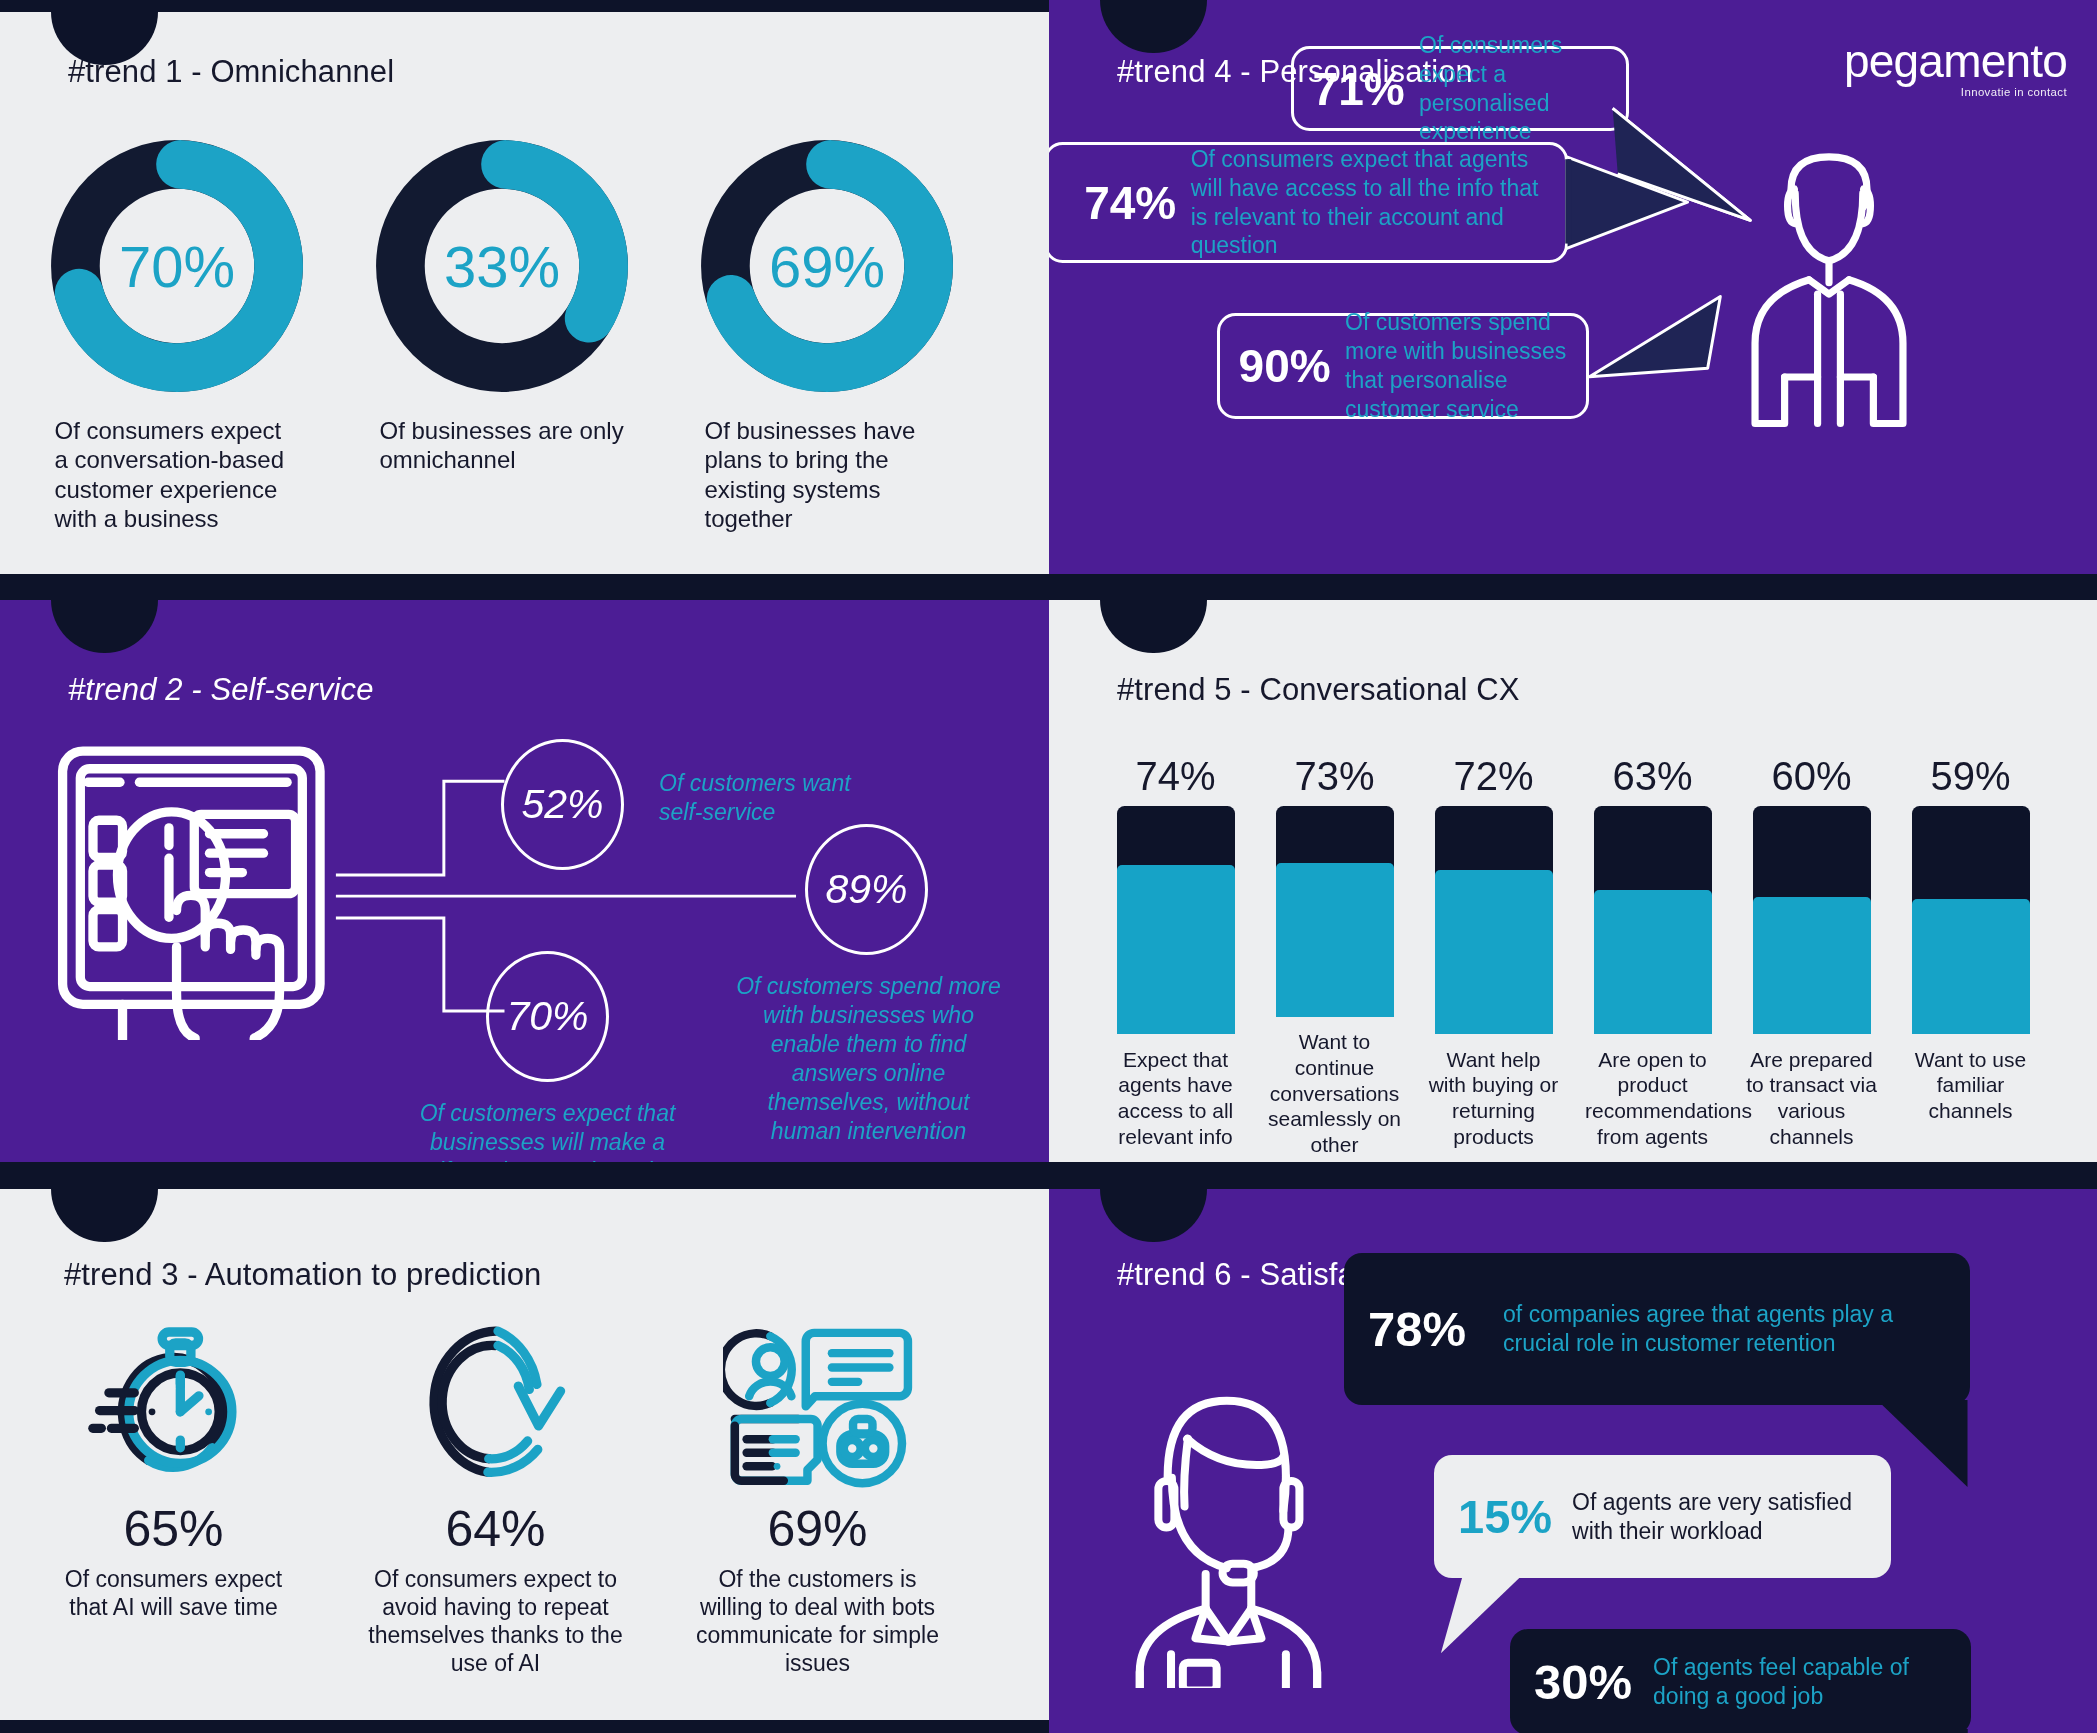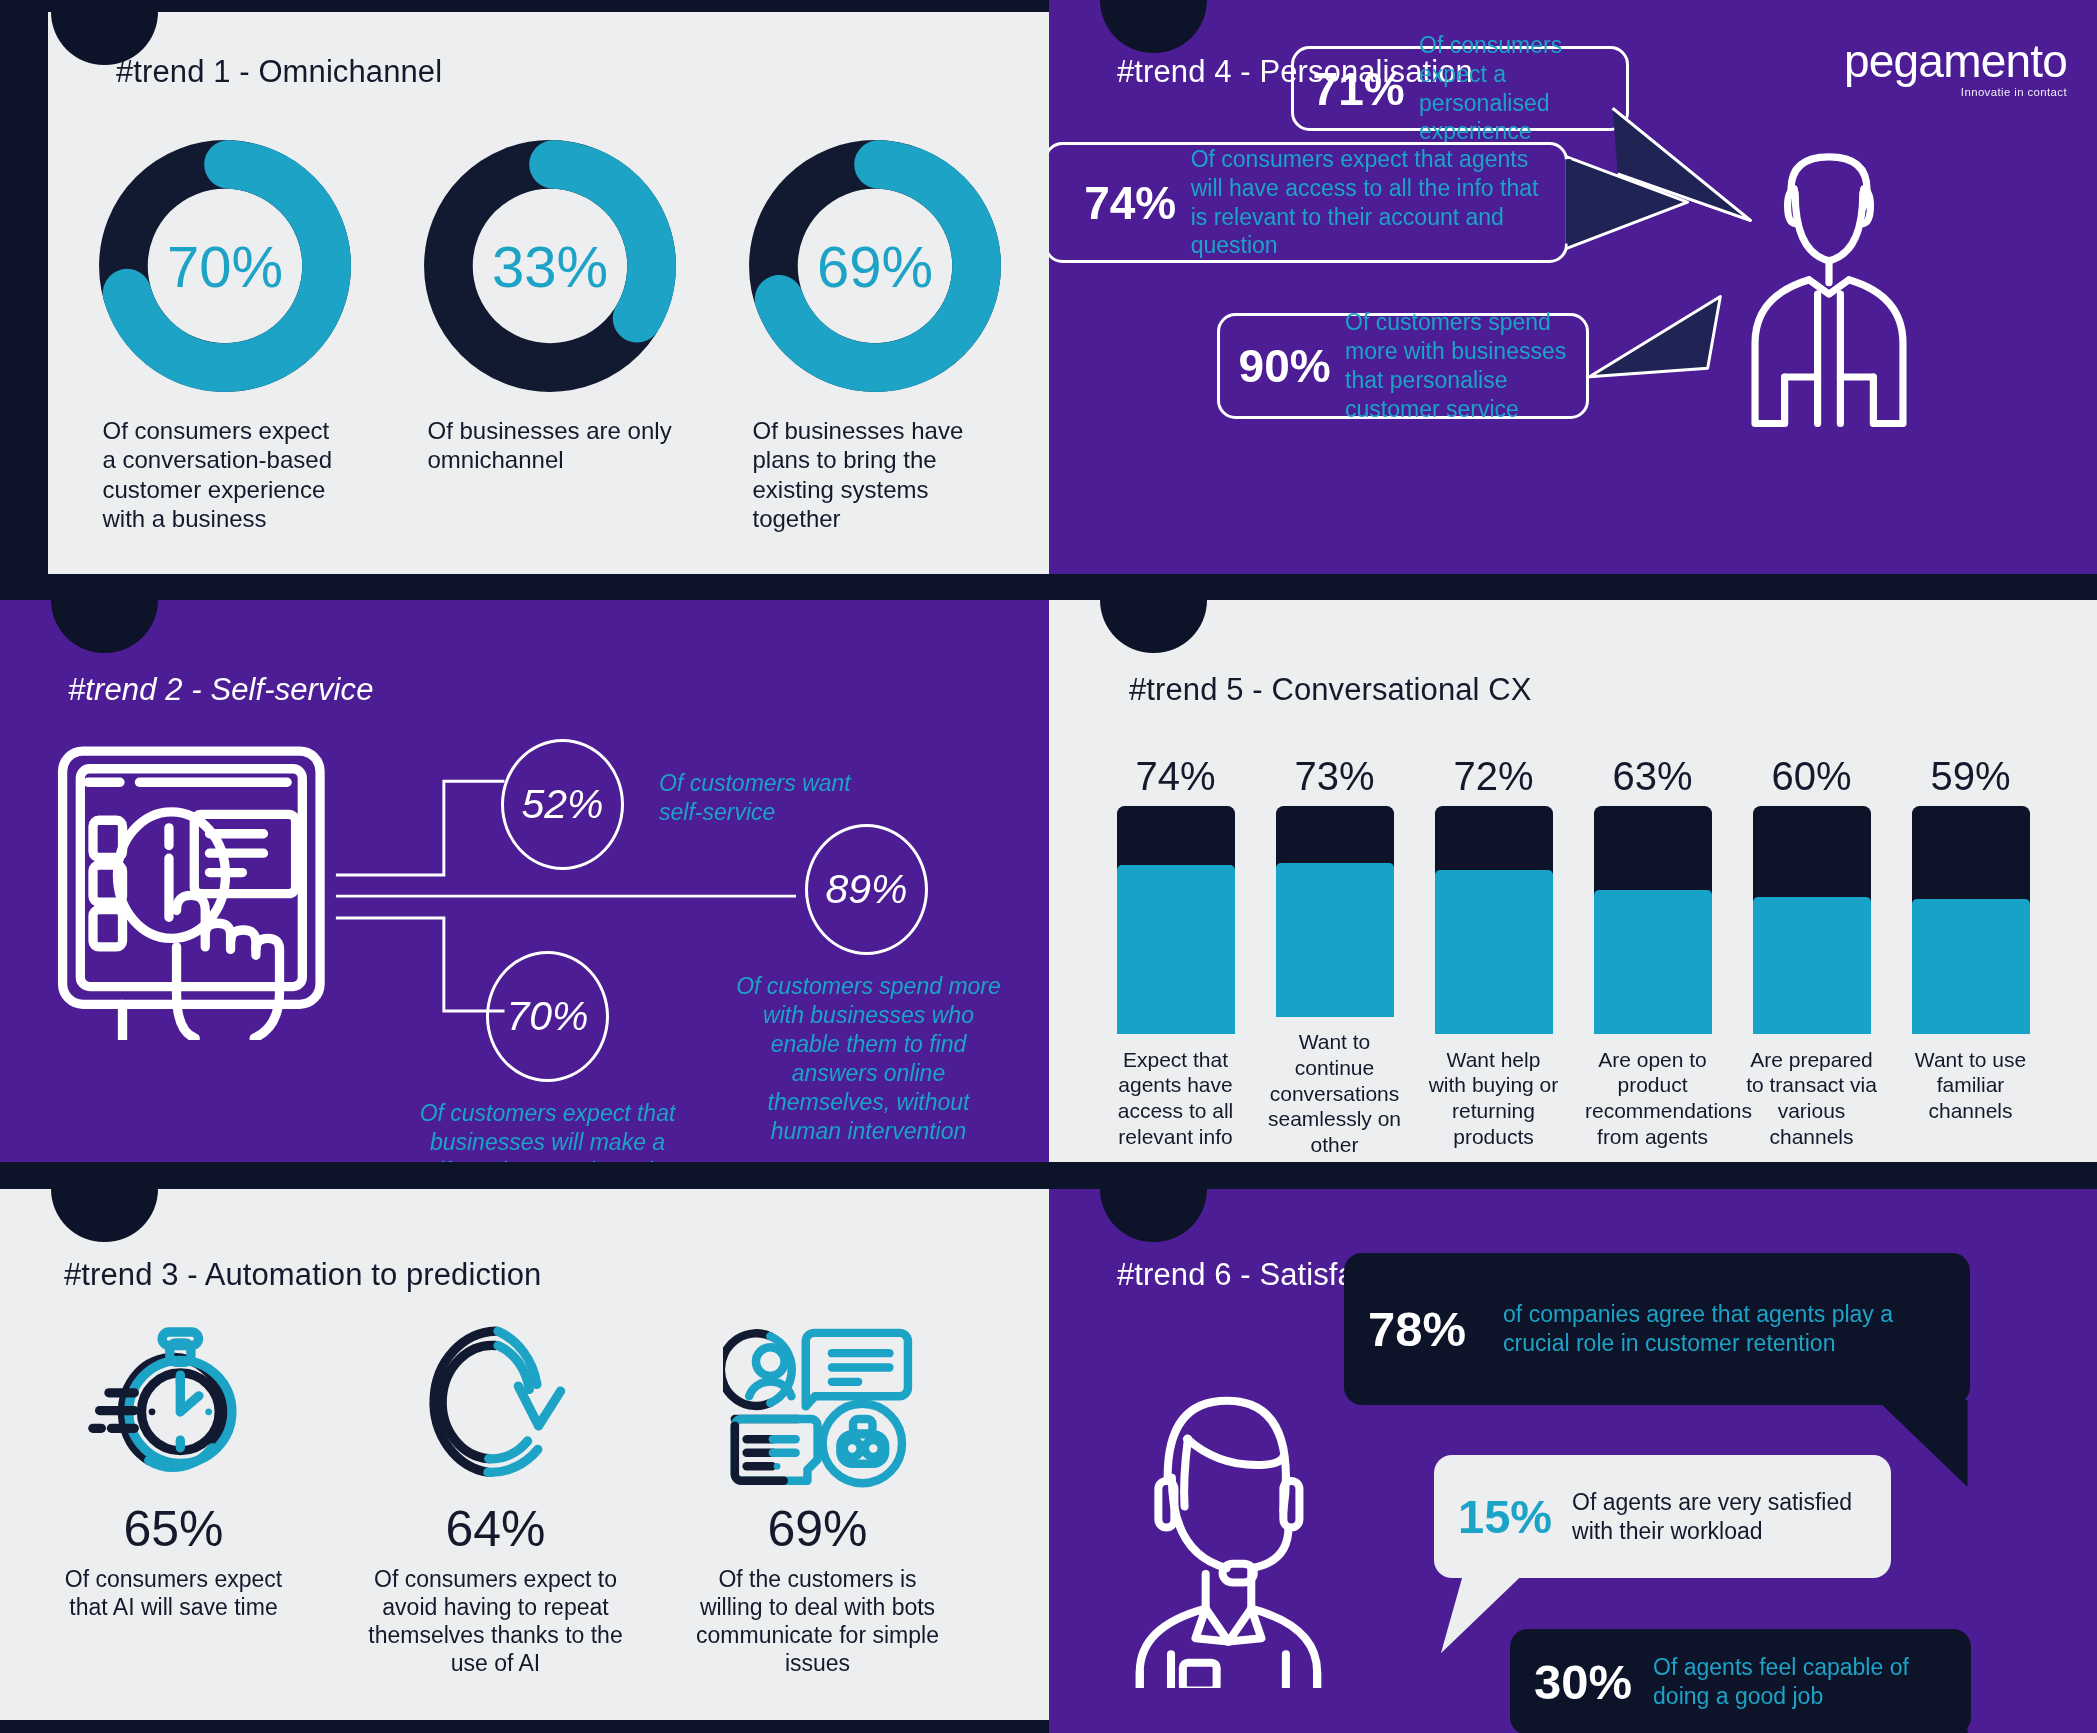--- a/index.html
+++ b/index.html
@@ -15,21 +15,21 @@
     height: 1734px;
     background: #0D1329;
   }
 
   
   .panel { position: absolute; overflow: hidden; }
   .panel.light { background: #EDEEF0; }
   .panel.dark  { background: #4c1d95; }
 
   
-  #p-trend1 { left: 0;    top: 12px;   width: 1049px; height: 724px; margin-left: 48px; }
+  #p-trend1 { left: 0;    top: 12px;   width: 1049px; height: 724px; }
   #p-trend4 { left: 1049px; top: 0;    width: 1048px; height: 574px; }
   
   #band1 { position:absolute; left:0; top:574px; width:2097px; height:26px; background:#0D1329; }
   
   #p-trend2 { left: 0;      top: 600px; width: 1049px; height: 562px; font-style: italic; }
   #p-trend5 { left: 1049px; top: 600px; width: 1048px; height: 562px; }
   
   #band2 { position:absolute; left:0; top:1162px; width:2097px; height:26px; background:#0D1329; }
   
   #p-trend3 { left: 0;      top: 1189px; width: 1049px; height: 532px; }
@@ -358,21 +358,21 @@
     </div>
     <div class="t2-desc" style="left:408px; top:499px; width:279px; text-align:center;">Of customers expect that businesses will make a self-service portal or other helpful content available</div>
 
     <div class="circle-stat" style="left:805px; top:224px; width:123px; height:131px;">
       <span>89%</span>
     </div>
     <div class="t2-desc" style="left:733px; top:372px; width:271px; text-align:center;">Of customers spend more with businesses who enable them to find answers online themselves, without human intervention</div>
   </div>
 
   <div class="panel light" id="p-trend5">
-    <div class="trend-title on-light" style="left:80px; top:72px;">#trend 5 - Conversational CX</div>
+    <div class="trend-title on-light" style="left:68px; top:72px;">#trend 5 - Conversational CX</div>
     <div id="bar-chart">
         <div class="bar-col">
           <div class="bar-pct">74%</div>
           <div class="bar-track">
             <div class="bar-fill" style="height: 74%;"></div>
           </div>
           <div class="bar-label">Expect that agents have access to all relevant info</div>
         </div>
         <div class="bar-col">
           <div class="bar-pct">73%</div>

